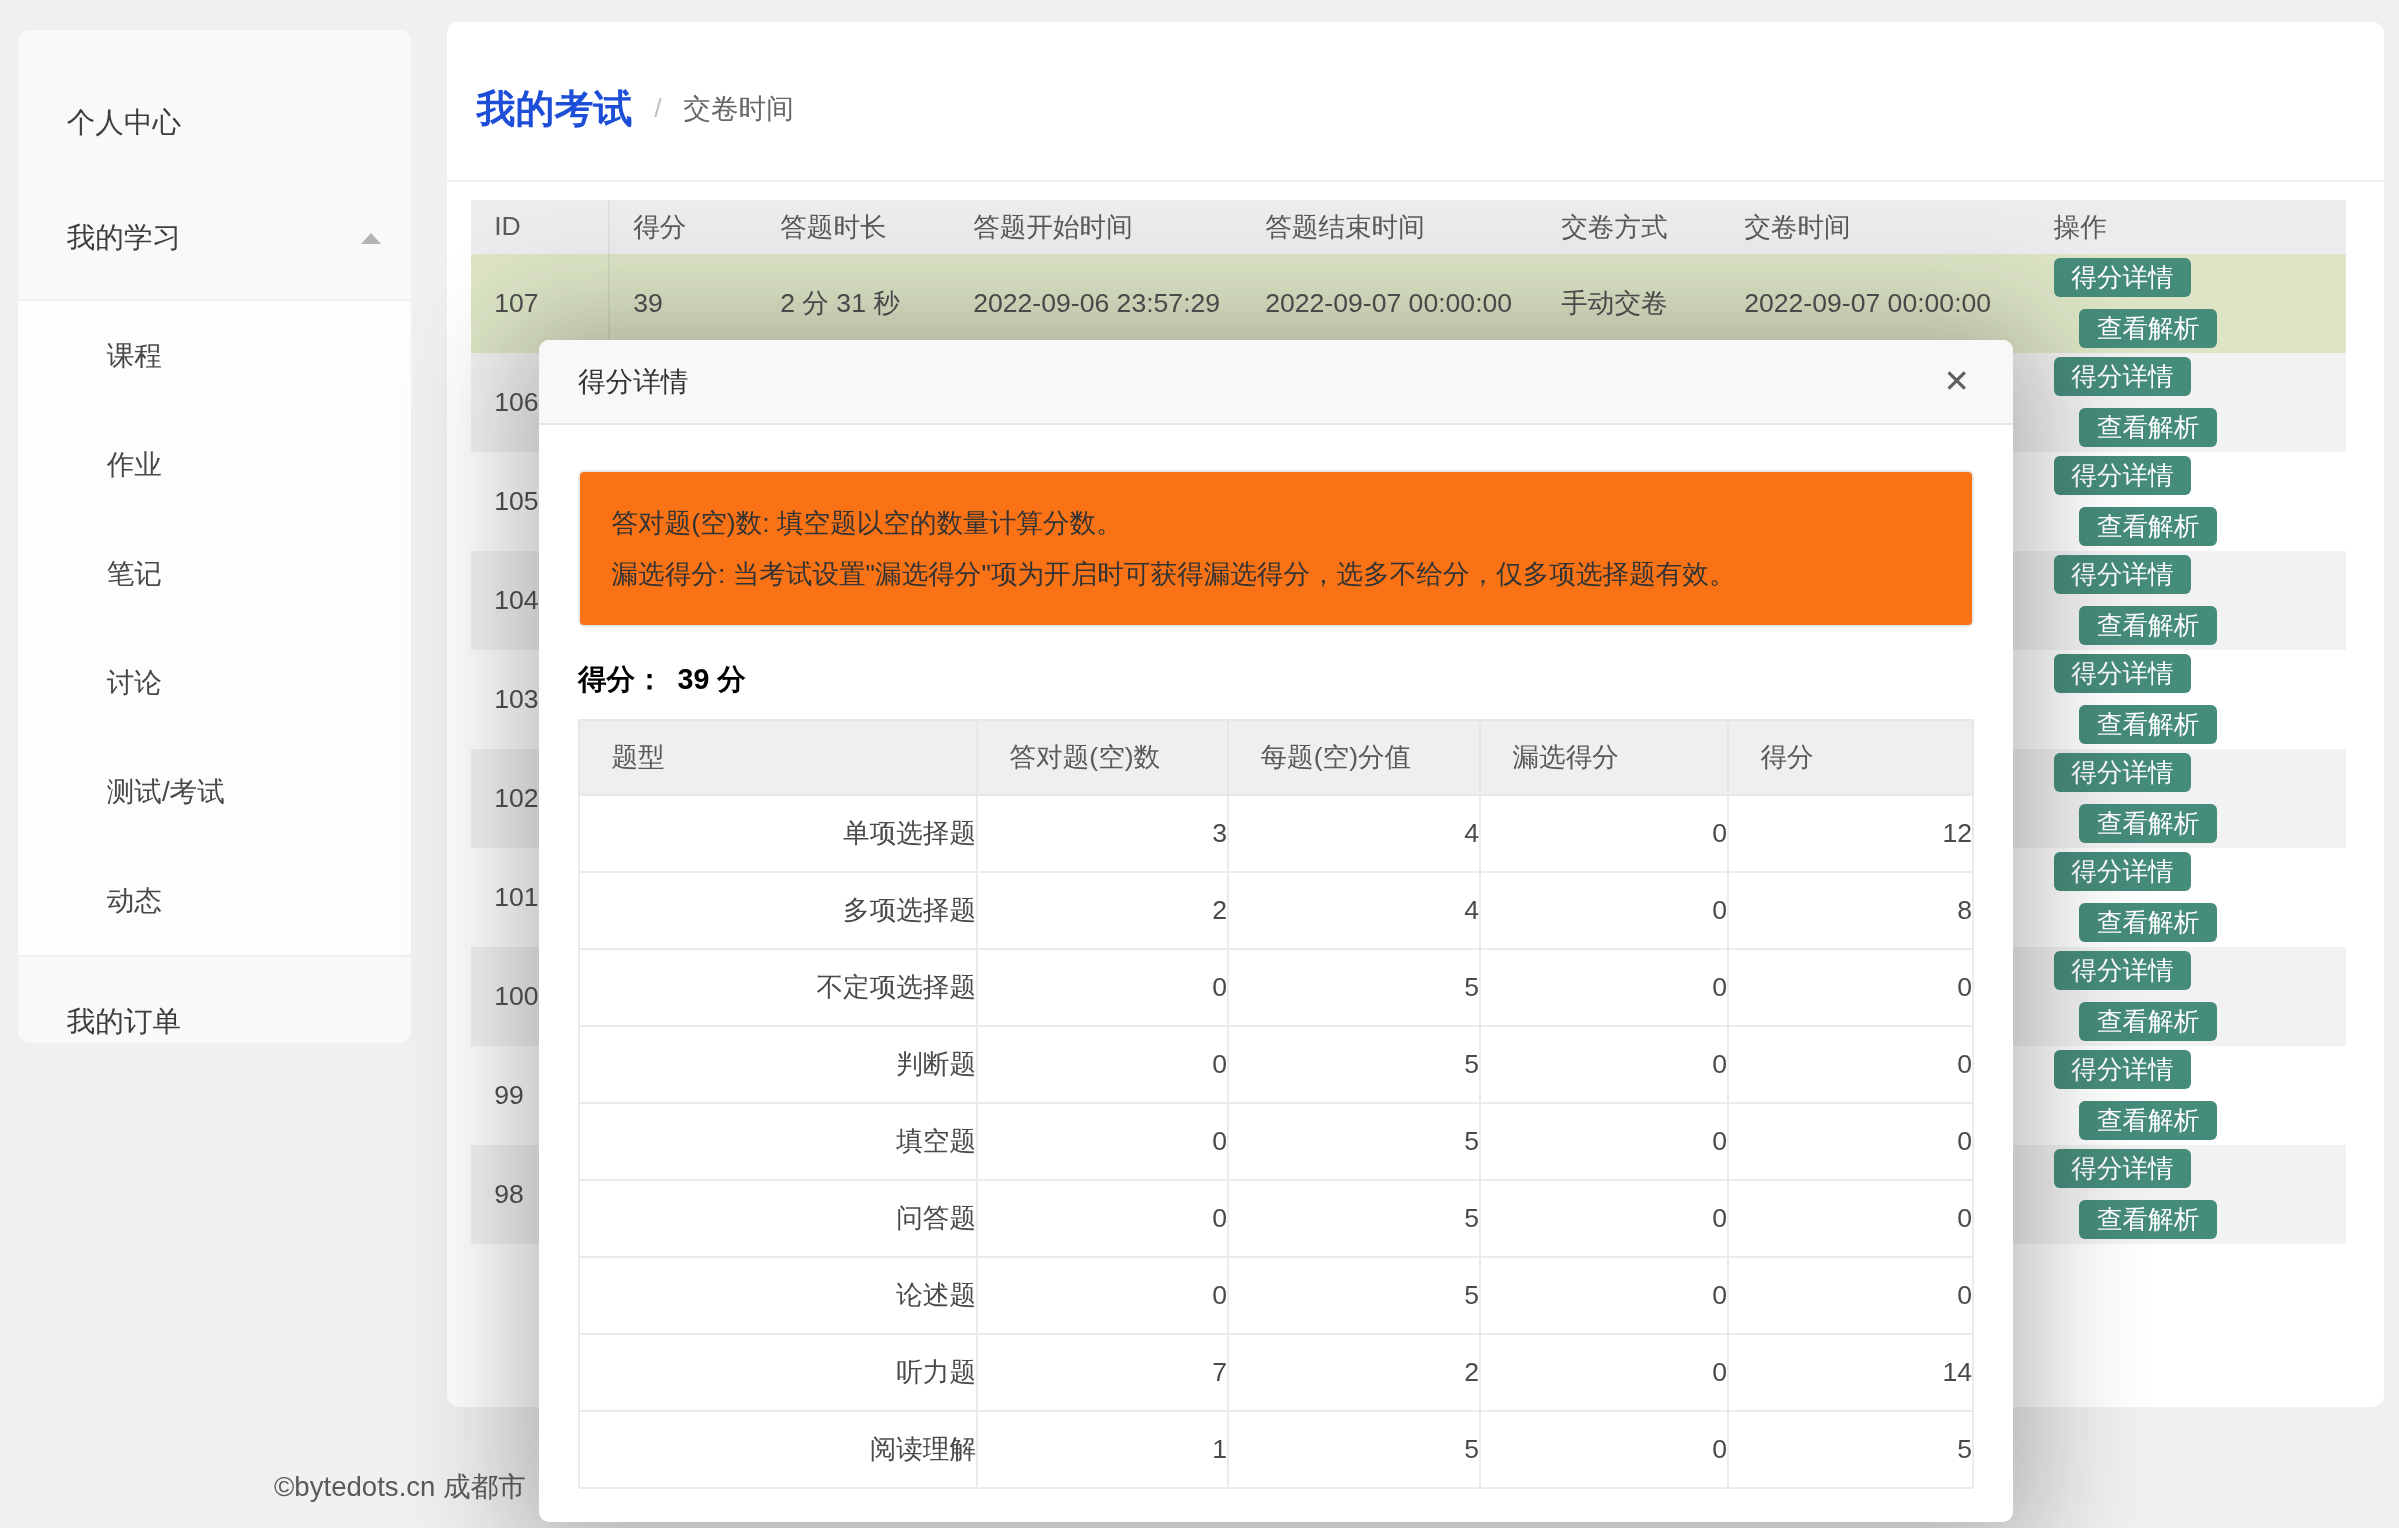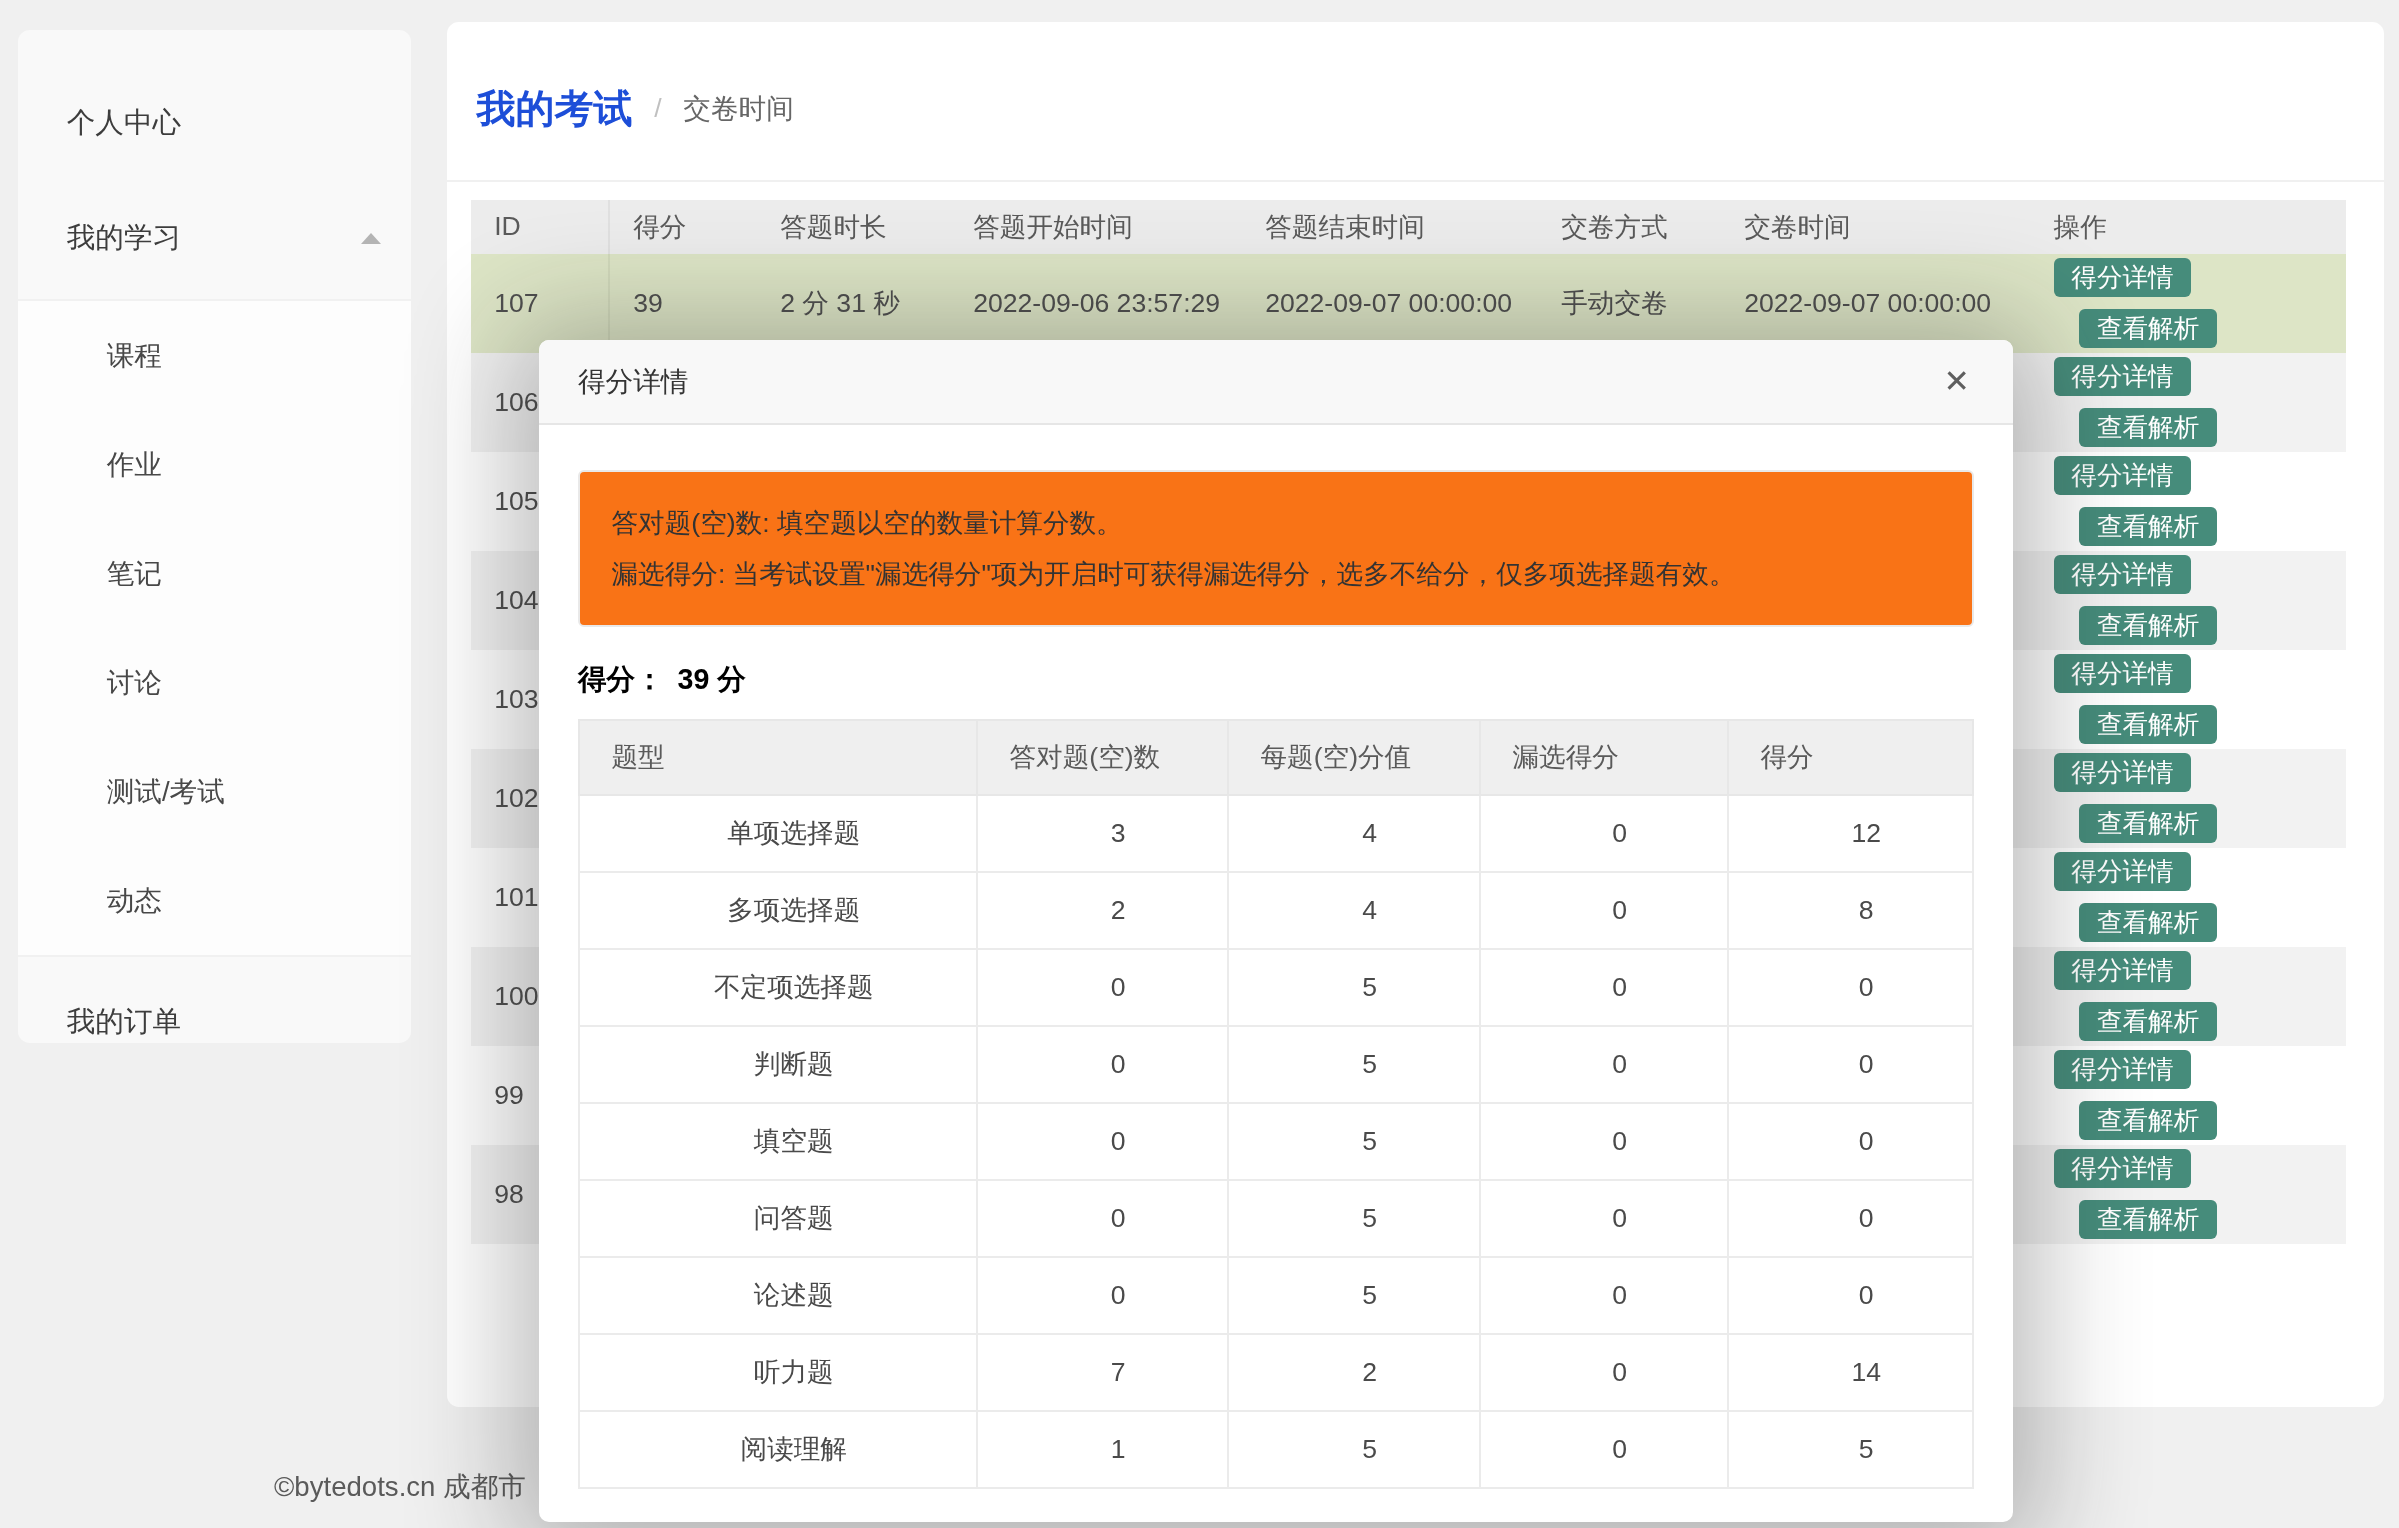--- a/index.html
+++ b/index.html
@@ -65,21 +65,21 @@
            padding:25.6px 31.5px; }
   .notice p{ font-size:26.6px; color:#333333; line-height:51px; white-space:nowrap; overflow:hidden; }
   .score-line{ margin-top:31px; height:43px; line-height:43px; font-size:28.6px;
                font-weight:600; color:#000000; }
   .score-line .val{ margin-left:13.8px; }
 
   table.detail{ margin-top:17.7px; width:1395px; border-collapse:collapse; table-layout:fixed; }
   table.detail th{ height:75px; background:#efefef; font-weight:400; font-size:26.6px;
                    color:#5a5a5a; text-align:left; padding-left:31.5px;
                    border:2px solid #e7e7e7; }
-  table.detail td{ height:77px; font-size:26.6px; color:#4a4a4a; text-align:center;
+  table.detail td{ height:77px; font-size:26.6px; color:#4a4a4a; text-align:right;
                    padding-left:31.5px; border:2px solid #ebebeb; background:#fff; }
 </style>
 </head>
 <body>
 
 <div class="stage">
 
   <aside class="sidebar">
     <div class="side-item" style="top:59px;">个人中心</div>
     <div class="side-item" style="top:174px;">

